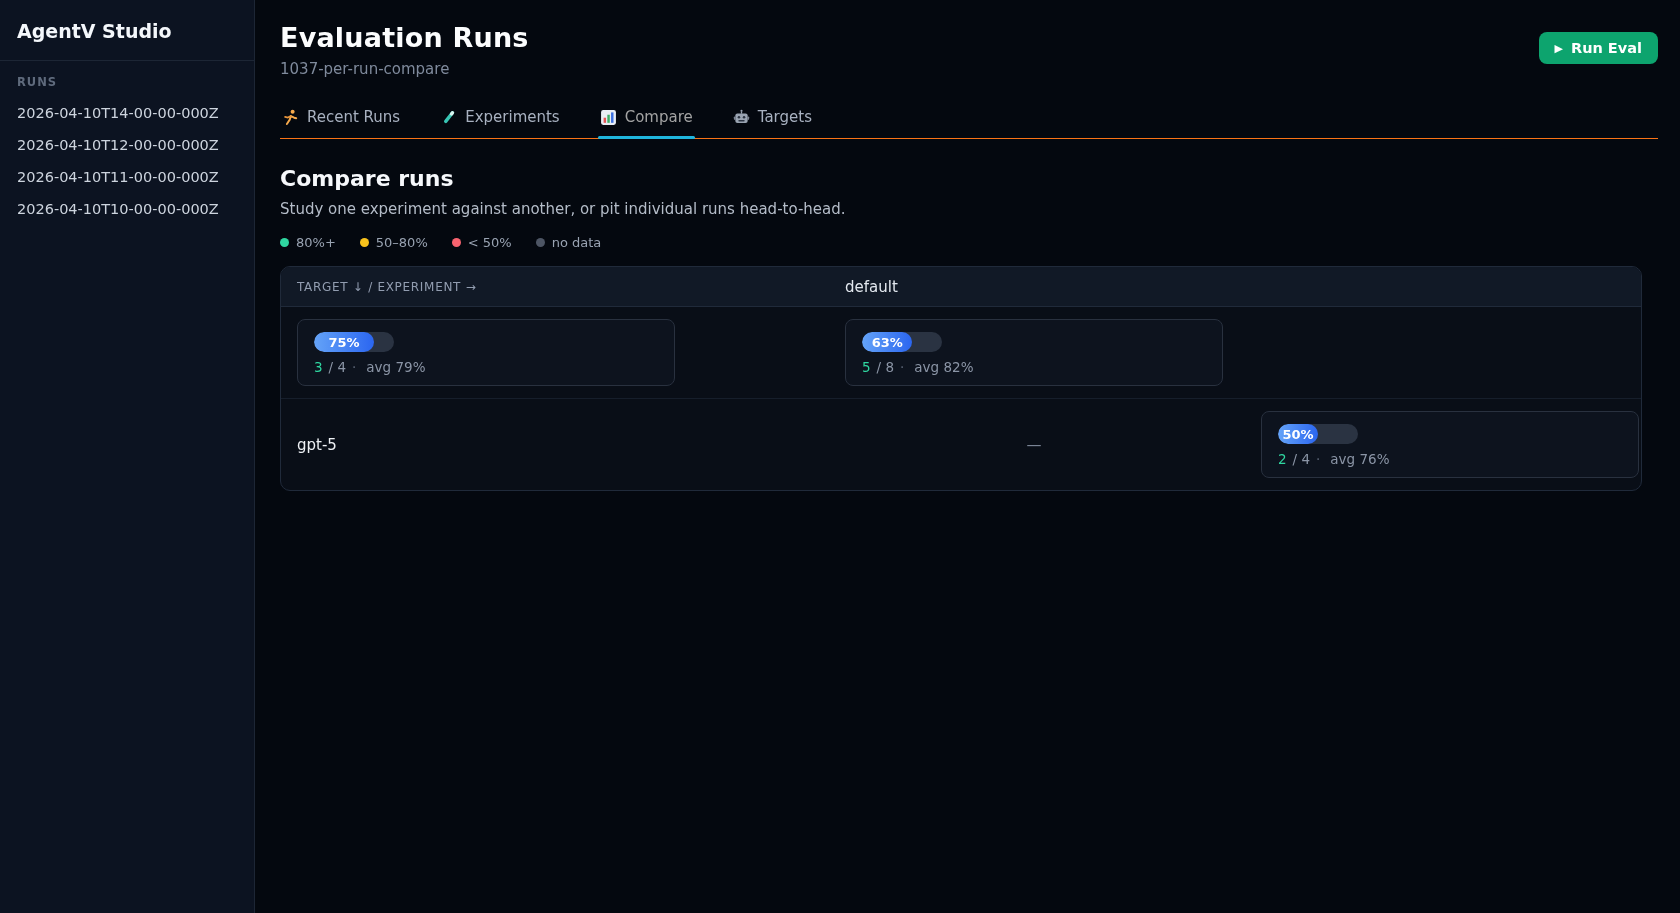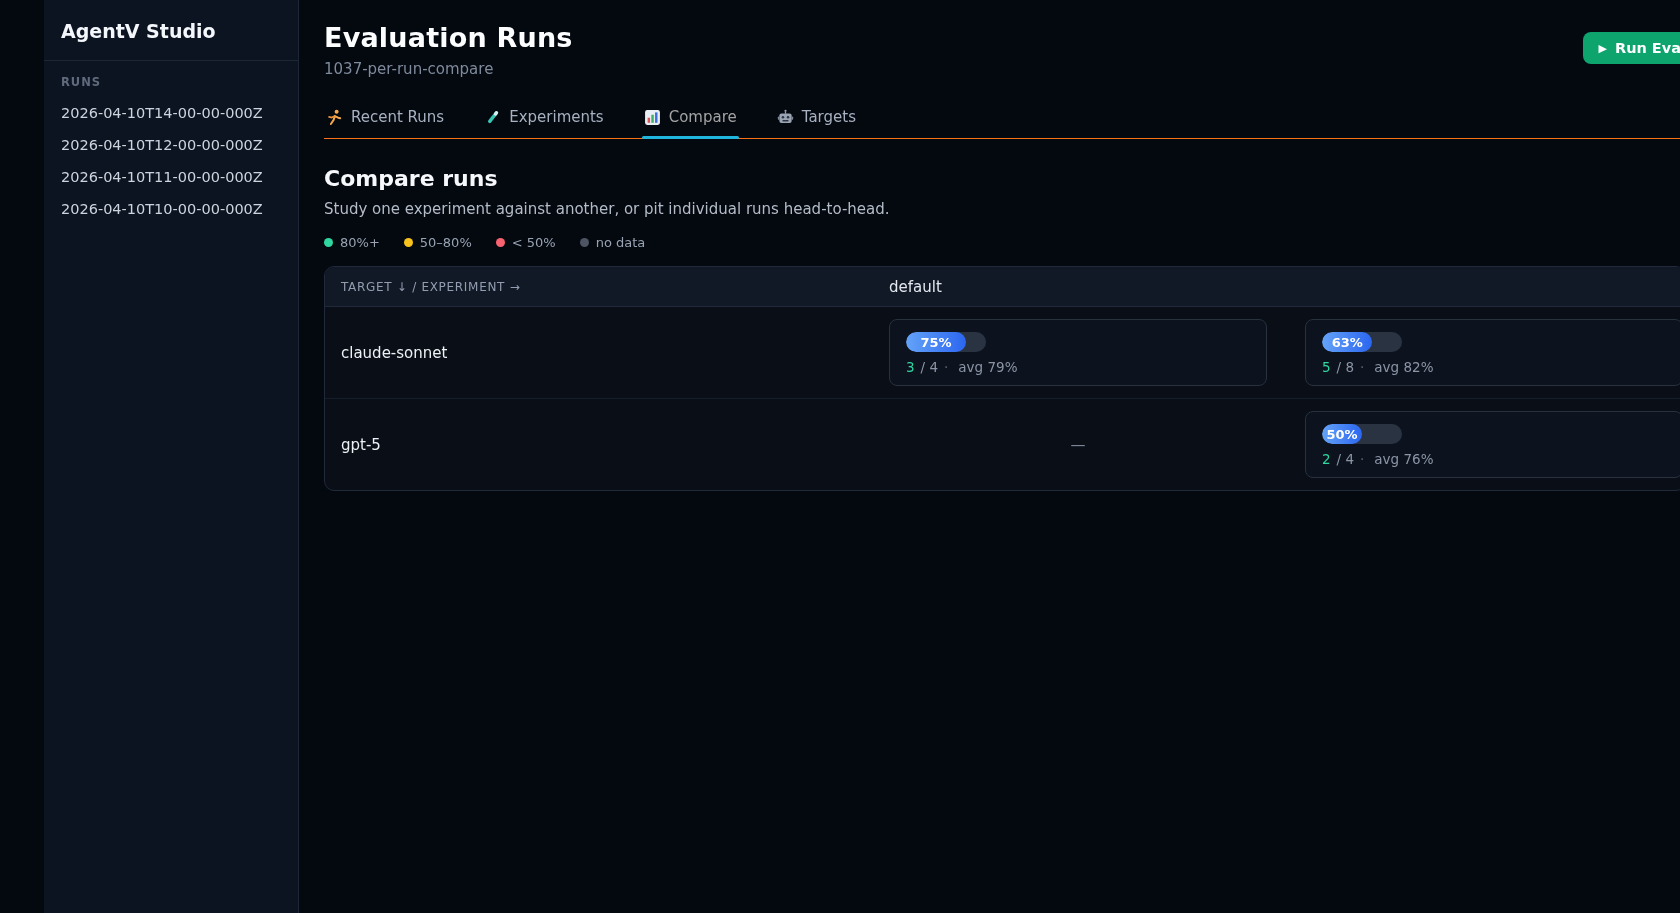--- a/index.html
+++ b/index.html
@@ -5,21 +5,21 @@
   * { margin:0; padding:0; box-sizing:border-box; }
   html,body { width:1680px; height:913px; overflow:hidden; }
   body {
     font-family:"DejaVu Sans","Liberation Sans",sans-serif;
     background:#04080f; color:#e8edf4; display:flex;
   }
   
   .sidebar {
     width:255px; min-width:255px; height:100%;
     background:#0c1321; border-right:1px solid #1d2635;
-    display:flex; flex-direction:column;margin-left:44px;
+    display:flex; flex-direction:column;
   }
   .sidebar-title {
     font-size:19px; font-weight:700; color:#f4f7fb;
     padding:20px 17px 18px 17px; border-bottom:1px solid #1d2635;
   }
   .sidebar-nav { padding:14px 0; flex:1; }
   .sidebar-section-label {
     font-size:11.5px; font-weight:600; letter-spacing:1px;
     color:#5f6a7c; padding:0 17px 8px 17px;
   }
@@ -230,21 +230,20 @@
     </div>
   </div>
 
   <div class="cmp-table">
     <div class="cmp-row cmp-header">
       <div class="corner-header">TARGET ↓ / EXPERIMENT →</div>
       <div class="col-header">default</div>
     </div>
 
     <div class="cmp-row cmp-body-row">
-      <div class="target-label">claude-sonnet</div>
       <div>
         <div class="cell-card">
           <div class="bar-track">
             <div class="bar-fill" style="width: 75%;">
               <span class="bar-pct">75%</span>
             </div>
           </div>
           <div class="cell-stats">
             <span class="stat-pass">3</span>
             <span class="stat-total">/ 4</span>

